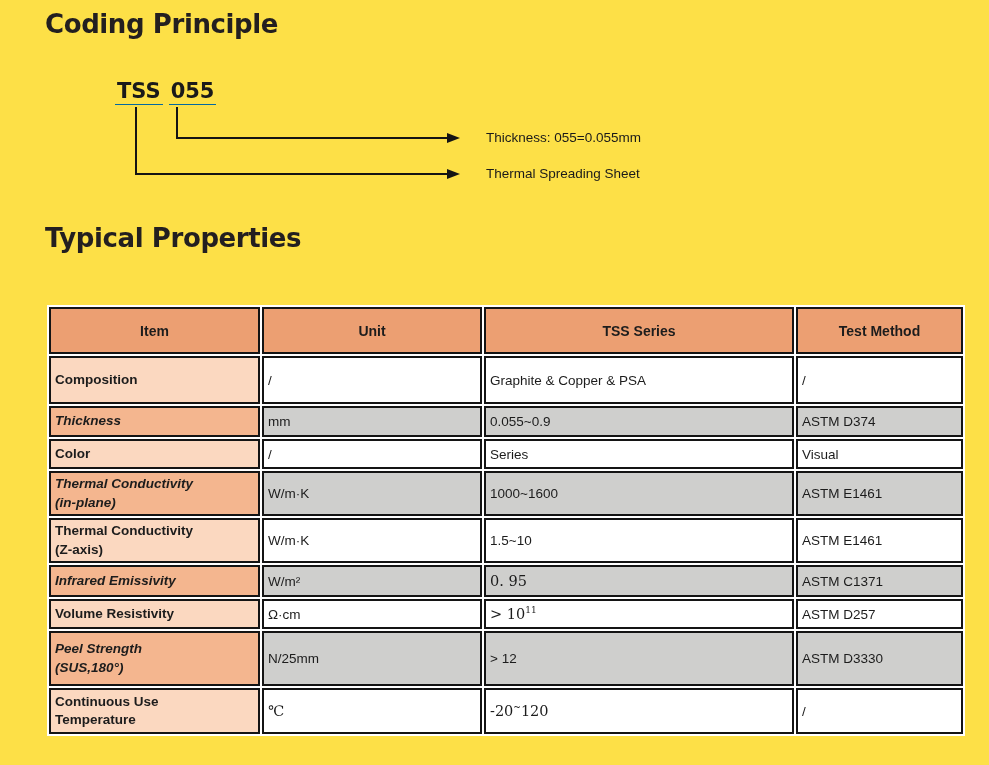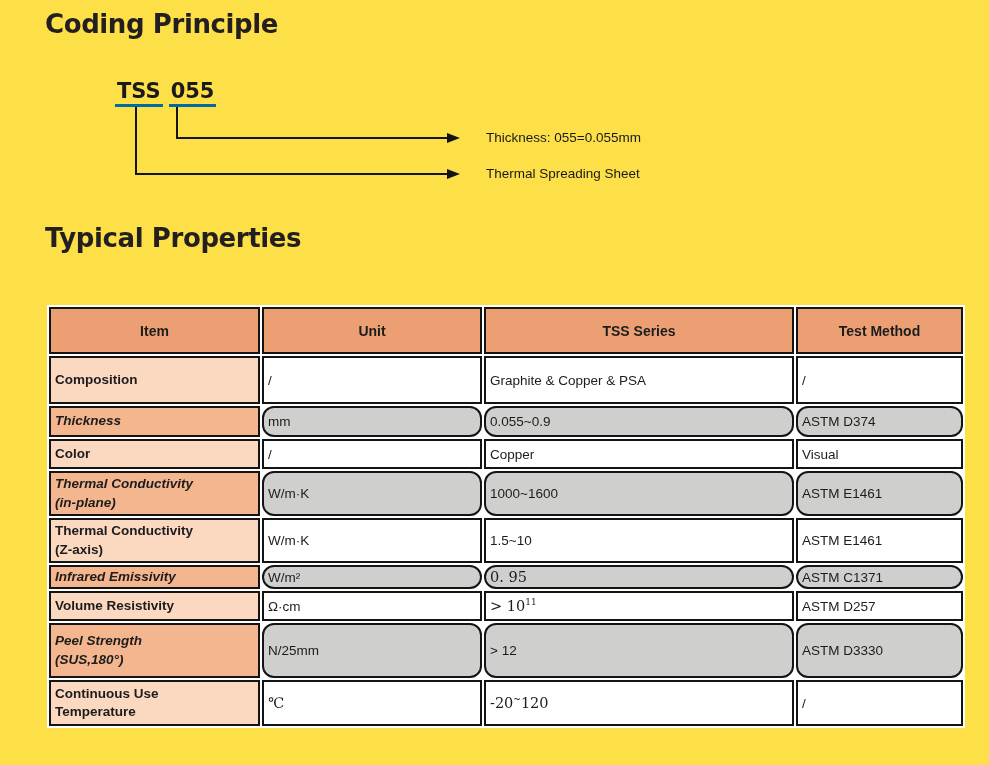--- a/index.html
+++ b/index.html
@@ -34,21 +34,21 @@
     left: 115px;
     top: 79px;
     font-family: "DejaVu Sans", sans-serif;
     font-weight: bold;
     font-size: 21px;
     color: #1a1a1a;
     white-space: nowrap;
   }
   .code-part {
     display: inline-block;
-    border-bottom: 3px solid #0369a1;
+    border-bottom: 1px solid #0369a1;
     padding: 0 2px 1px 2px;
     line-height: 1.1;
   }
   .code-part + .code-part { margin-left: 6px; }
 
   .connector-svg {
     position: absolute;
     left: 0;
     top: 0;
     pointer-events: none;
@@ -85,21 +85,21 @@
     font-size: 14px;
     font-weight: bold;
     color: #1c1c1c;
     height: 43px;
   }
   .props-table td { font-size: 13.5px; color: #1c1c1c; }
   td.item-cell { font-weight: bold; line-height: 1.35; }
   tr.row-light td.item-cell { background: var(--item-light, #fbd8c0); }
   tr.row-dark  td.item-cell { background: var(--item-dark, #f4b68f); font-style: italic; }
   tr.row-light td.data-cell { background: #ffffff; }
-  tr.row-dark  td.data-cell { background: var(--cell-gray, #cfcfcd); border-radius: 12px; }
+  tr.row-dark  td.data-cell { background: var(--cell-gray, #cfcfcd); }
   td.serif-cell {
     font-family: "DejaVu Serif", serif;
     font-size: 14.5px;
   }
   .props-table sup {
     font-size: 0.62em;
     vertical-align: super;
     line-height: 0;
   }
 </style>
@@ -150,36 +150,36 @@
         </tr>
         <tr class="row-dark" style="height: 31px;">
           <td class="item-cell">Thickness</td>
           <td class="data-cell">mm</td>
           <td class="data-cell">0.055~0.9</td>
           <td class="data-cell">ASTM D374</td>
         </tr>
         <tr class="row-light" style="height: 30px;">
           <td class="item-cell">Color</td>
           <td class="data-cell">/</td>
-          <td class="data-cell">Copper</td>
+          <td class="data-cell">Series</td>
           <td class="data-cell">Visual</td>
         </tr>
         <tr class="row-dark" style="height: 45px;">
           <td class="item-cell">Thermal Conductivity<br>(in-plane)</td>
           <td class="data-cell">W/m·K</td>
           <td class="data-cell">1000~1600</td>
           <td class="data-cell">ASTM E1461</td>
         </tr>
         <tr class="row-light" style="height: 45px;">
           <td class="item-cell">Thermal Conductivity<br>(Z-axis)</td>
           <td class="data-cell">W/m·K</td>
           <td class="data-cell">1.5~10</td>
           <td class="data-cell">ASTM E1461</td>
         </tr>
-        <tr class="row-dark" style="height: 24px;">
+        <tr class="row-dark" style="height: 32px;">
           <td class="item-cell">Infrared Emissivity</td>
           <td class="data-cell">W/m²</td>
           <td class="data-cell serif-cell">0. 95</td>
           <td class="data-cell">ASTM C1371</td>
         </tr>
         <tr class="row-light" style="height: 30px;">
           <td class="item-cell">Volume Resistivity</td>
           <td class="data-cell">Ω·cm</td>
           <td class="data-cell serif-cell"><span>&gt; 10</span><sup>11</sup></td>
           <td class="data-cell">ASTM D257</td>

